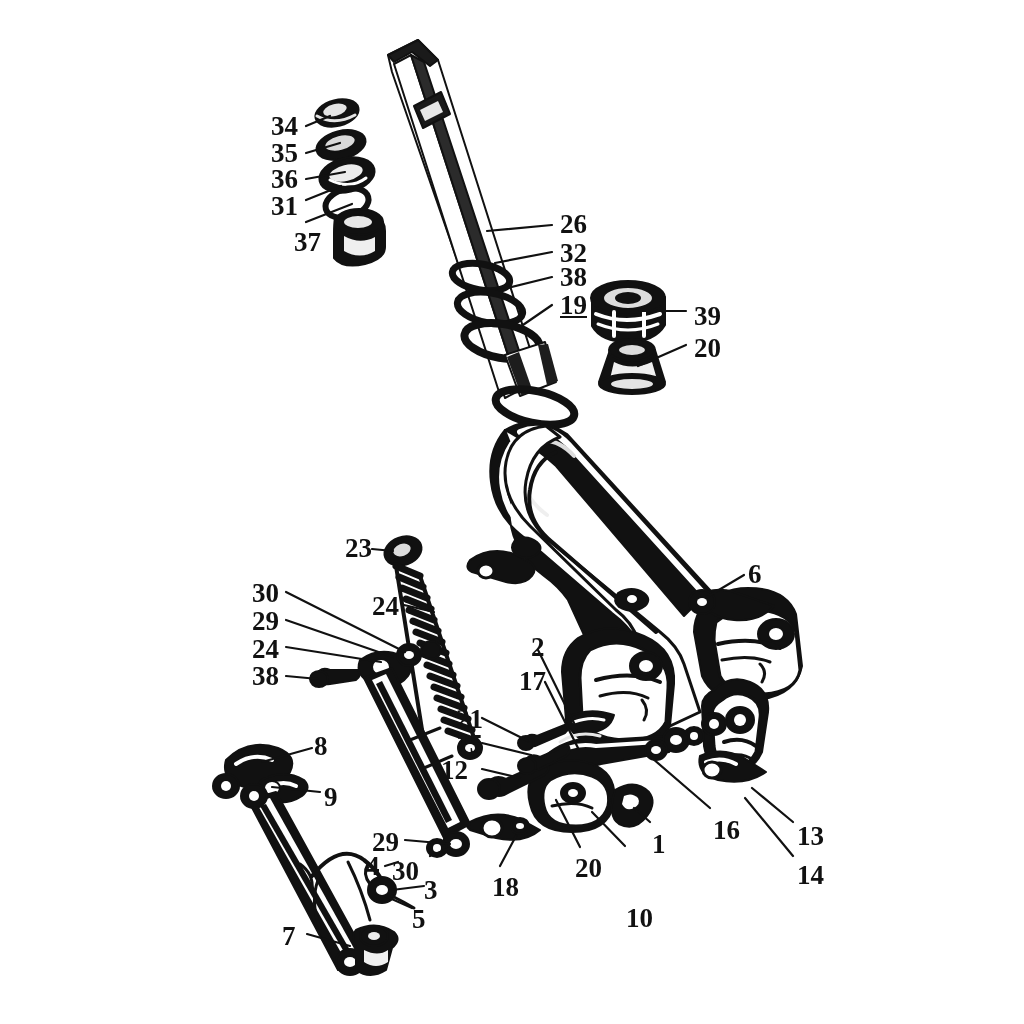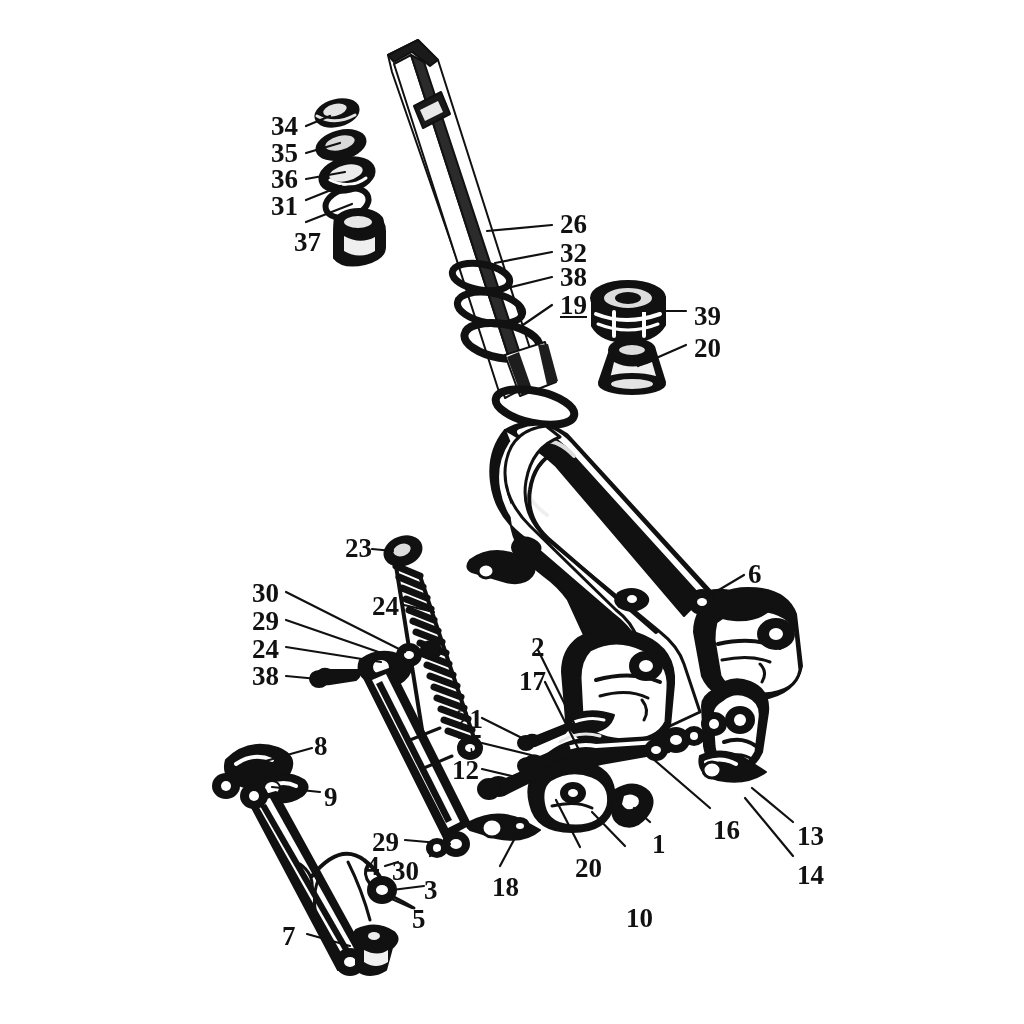--- a/index.html
+++ b/index.html
@@ -349,21 +349,21 @@
       <div class="lbl" style="left: 252px; top: 580px;">30</div>
       <div class="lbl" style="left: 252px; top: 608px;">29</div>
       <div class="lbl" style="left: 252px; top: 636px;">24</div>
       <div class="lbl" style="left: 252px; top: 663px;">38</div>
       <div class="lbl" style="left: 372px; top: 593px;">24</div>
       <div class="lbl" style="left: 531px; top: 634px;">2</div>
       <div class="lbl" style="left: 519px; top: 668px;">17</div>
       <div class="lbl" style="left: 748px; top: 561px;">6</div>
       <div class="lbl" style="left: 456px; top: 706px;">21</div>
       <div class="lbl" style="left: 456px; top: 731px;">15</div>
-      <div class="lbl" style="left: 452px; top: 757px; text-align: right;">12</div>
+      <div class="lbl" style="left: 441px; top: 757px; text-align: right;">12</div>
       <div class="lbl" style="left: 314px; top: 733px;">8</div>
       <div class="lbl" style="left: 324px; top: 784px;">9</div>
       <div class="lbl" style="left: 372px; top: 829px;">29</div>
       <div class="lbl" style="left: 366px; top: 853px;">4</div>
       <div class="lbl" style="left: 392px; top: 858px;">30</div>
       <div class="lbl" style="left: 424px; top: 877px;">3</div>
       <div class="lbl" style="left: 412px; top: 906px;">5</div>
       <div class="lbl" style="left: 282px; top: 923px;">7</div>
       <div class="lbl" style="left: 492px; top: 874px;">18</div>
       <div class="lbl" style="left: 575px; top: 855px;">20</div>

